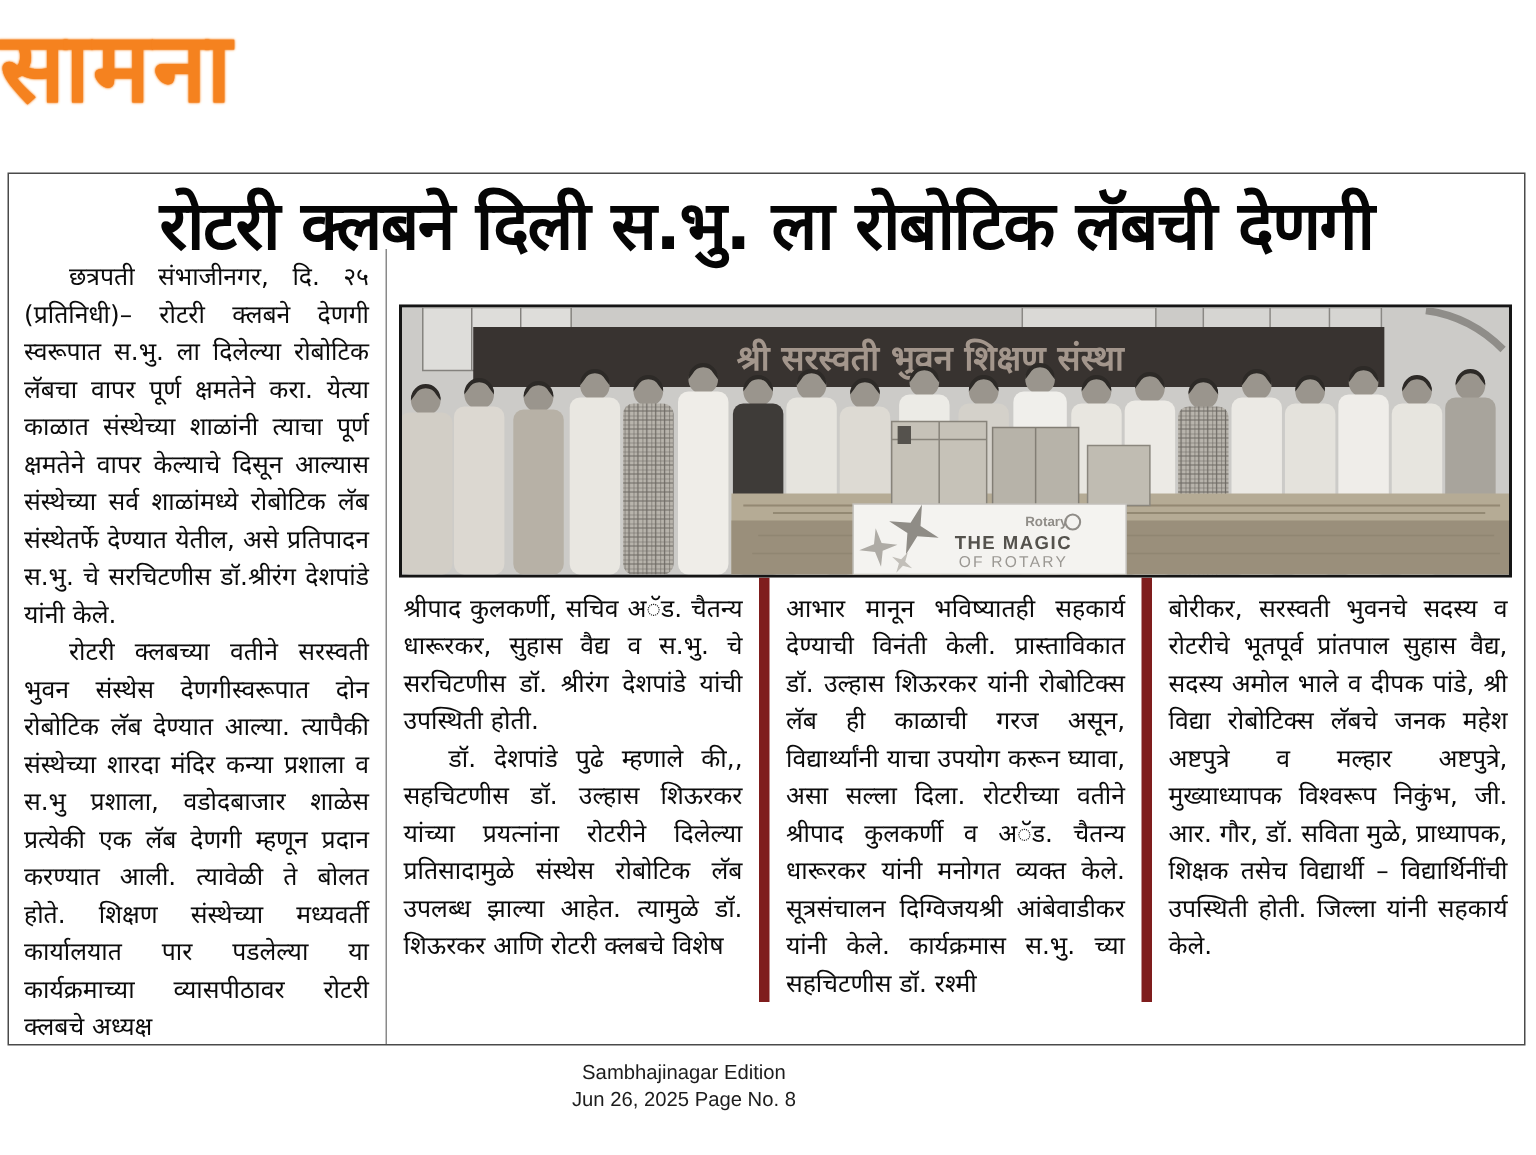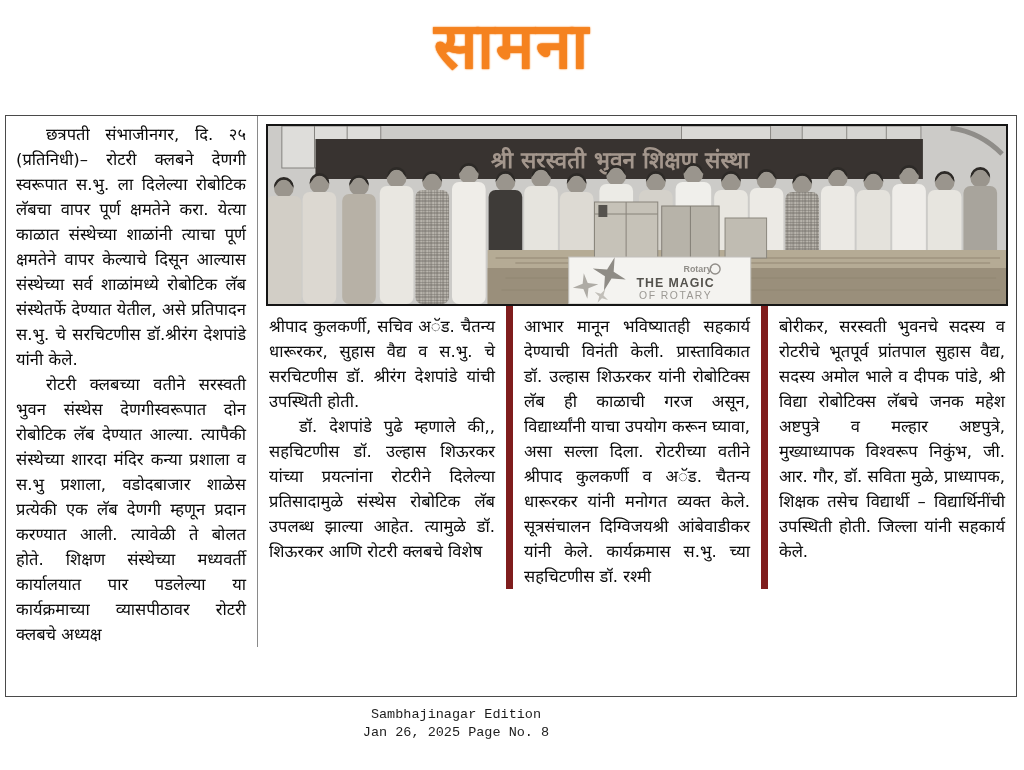--- a/index.html
+++ b/index.html
@@ -1,36 +1,36 @@
 <!DOCTYPE html>
 <html><head>
 <meta charset="utf-8">
 <style>
   html,body{margin:0;padding:0;}
   body{
     width:1024px;height:770px;background:#ffffff;position:relative;
     font-family:"DejaVu Sans", sans-serif;color:#111;
   }
   
-  .masthead{position:absolute;top:0;left:0;width:1024px;height:110px;text-align:center;}
+  .masthead{position:absolute;top:0;left:0;width:1024px;height:110px;}
   .logo{
     display:inline-block;margin-top:14px;font-size:64px;line-height:1;
     font-weight:bold;color:#f5821f;letter-spacing:2px;
     text-shadow:0 0 1px #f5821f,0 0 2px #f5821f;
   }
   
   .article-box{
     position:absolute;left:5px;top:115px;width:1012px;height:582px;
     border:1px solid #4a4a4a;background:#fff;box-sizing:border-box;overflow:hidden;
   }
   .headline{
     font-size:45px;font-weight:900;text-align:center;color:#050505;
     padding:9px 6px 3px 6px;line-height:1.15;letter-spacing:-1px;white-space:nowrap;
   }
-  .content{display:flex;align-items:flex-start;height:504px;}
+  .content{display:flex;align-items:center;height:504px;}
   .col-left{
     width:252px;box-sizing:border-box;border-right:1px solid #8a8a8a;
     padding:6px 11px 0 10px;
   }
   .bodytext{
     font-size:16.5px;line-height:25px;text-align:justify;color:#0b0b0b;
   }
   .bodytext p{margin:0;}
   .bodytext p.indent{text-indent:30px;}
   .right-area{flex:1;display:flex;flex-direction:column;box-sizing:border-box;}
@@ -43,31 +43,32 @@
     font-size:17px;font-weight:bold;font-style:italic;text-align:center;
     color:#080808;padding:5px 14px 6px 14px;line-height:22px;
     border-bottom:1px solid #9a9a9a;margin:0 2px;
   }
   .cols3{display:flex;flex:1;}
   .bcol{flex:1;box-sizing:border-box;padding:8px 11px 0 11px;}
   .bcol + .bcol{border-left:7px solid #7f1d1d;}
   
   .footer{
     position:absolute;left:0;top:706px;width:912px;text-align:center;
-    font-family:Liberation Mono, monospace;font-size:13.5px;color:#1c1c1c;line-height:18px;
+    font-family:Liberation Sans, sans-serif;font-size:13.5px;color:#1c1c1c;line-height:18px;
   }
 </style>
 </head>
 <body>
 
 <div class="masthead">
   <div class="logo">सामना</div>
 </div>
 
 <div class="article-box">
+  <div class="headline">रोटरी क्लबने दिली स.भु. ला रोबोटिक लॅबची देणगी</div>
 
   <div class="content">
 
     <div class="col-left bodytext">
       <p class="indent">छत्रपती संभाजीनगर, दि. २५ (प्रतिनिधी)– रोटरी क्लबने देणगी स्वरूपात स.भु. ला दिलेल्या रोबोटिक लॅबचा वापर पूर्ण क्षमतेने करा. येत्या काळात संस्थेच्या शाळांनी त्याचा पूर्ण क्षमतेने वापर केल्याचे दिसून आल्यास संस्थेच्या सर्व शाळांमध्ये रोबोटिक लॅब संस्थेतर्फे देण्यात येतील, असे प्रतिपादन स.भु. चे सरचिटणीस डॉ.श्रीरंग देशपांडे यांनी केले.</p>
       <p class="indent">रोटरी क्लबच्या वतीने सरस्वती भुवन संस्थेस देणगीस्वरूपात दोन रोबोटिक लॅब देण्यात आल्या. त्यापैकी संस्थेच्या शारदा मंदिर कन्या प्रशाला व स.भु प्रशाला, वडोदबाजार शाळेस प्रत्येकी एक लॅब देणगी म्हणून प्रदान करण्यात आली. त्यावेळी ते बोलत होते. शिक्षण संस्थेच्या मध्यवर्ती कार्यालयात पार पडलेल्या या कार्यक्रमाच्या व्यासपीठावर रोटरी क्लबचे अध्यक्ष</p>
     </div>
 
     <div class="right-area">
 
@@ -184,14 +185,14 @@
         <div class="bcol bodytext">
           <p>बोरीकर, सरस्वती भुवनचे सदस्य व रोटरीचे भूतपूर्व प्रांतपाल सुहास वैद्य, सदस्य अमोल भाले व दीपक पांडे, श्री विद्या रोबोटिक्स लॅबचे जनक महेश अष्टपुत्रे व मल्हार अष्टपुत्रे, मुख्याध्यापक विश्वरूप निकुंभ, जी. आर. गौर, डॉ. सविता मुळे, प्राध्यापक, शिक्षक तसेच विद्यार्थी – विद्यार्थिनींची उपस्थिती होती. जिल्ला यांनी सहकार्य केले.</p>
         </div>
       </div>
     </div>
   </div>
 </div>
 
 <div class="footer">
   <div>Sambhajinagar Edition</div>
-  <div>Jan 26, 2025 Page No. 8</div>
+  <div>Jun 26, 2025 Page No. 8</div>
 </div>
 
 </body></html>

